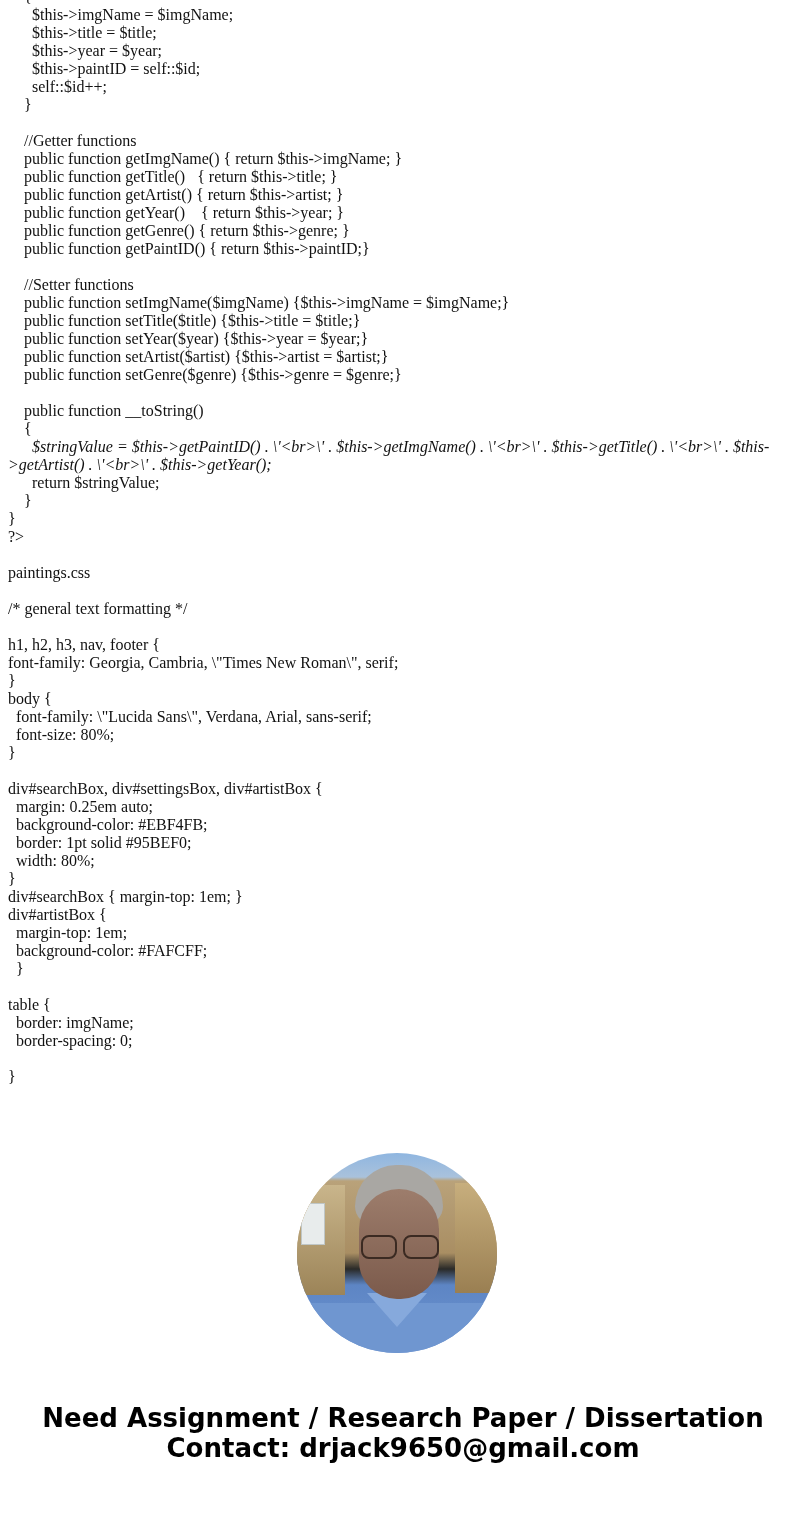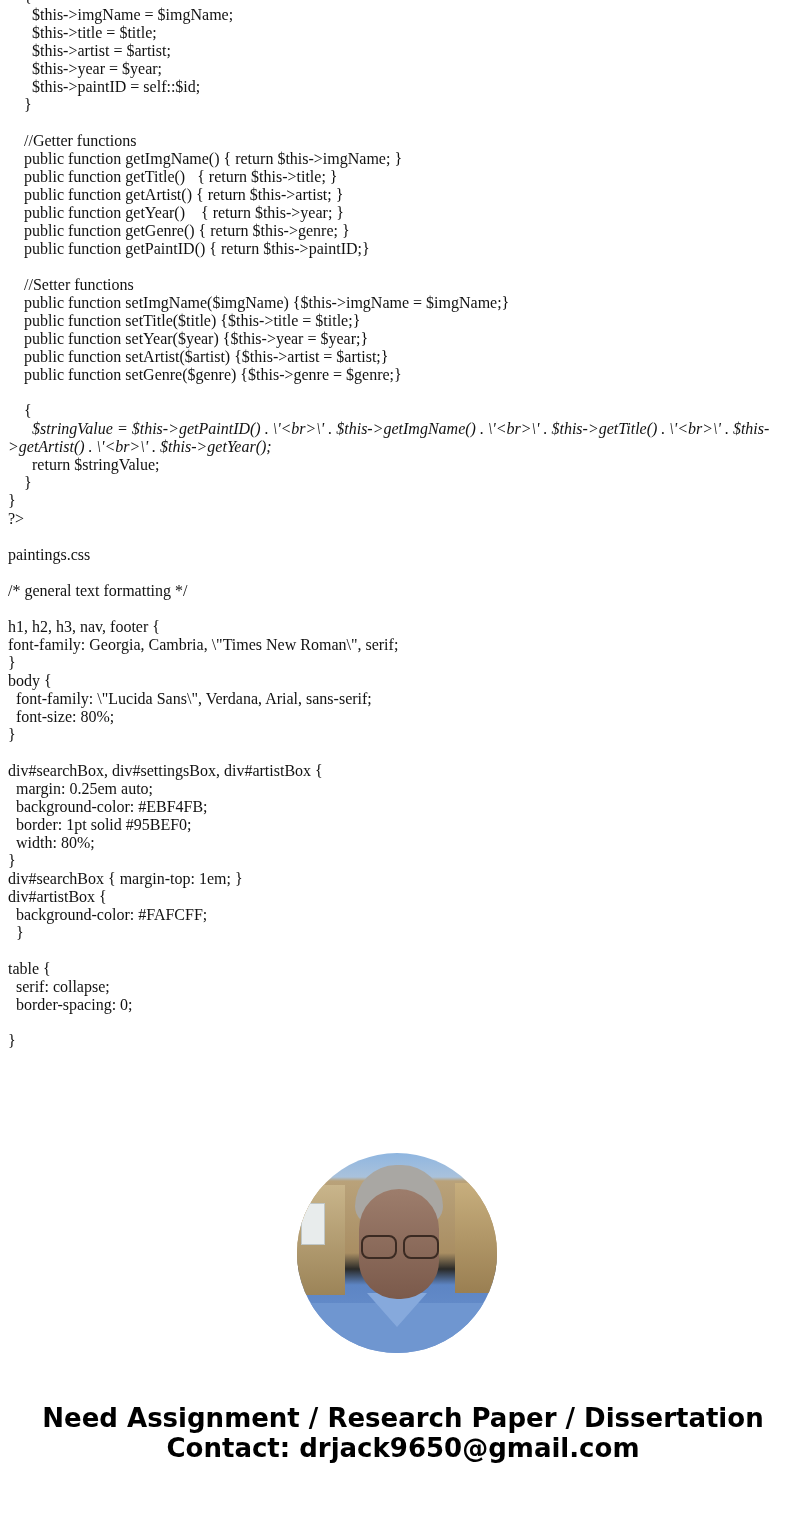--- a/index.html
+++ b/index.html
@@ -105,23 +105,23 @@
 </style>
 </head>
 <body>
 
 <div class="doc">
 
   <div>
     <span class="line i1">{</span>
     <span class="line i1">  $this-&gt;imgName = $imgName;</span>
     <span class="line i1">  $this-&gt;title = $title;</span>
-    <span class="line i1">  $this-&gt;artist = $artist;</span>
     <span class="line i1">  $this-&gt;year = $year;</span>
     <span class="line i1">  $this-&gt;paintID = self::$id;</span>
+    <span class="line i1">  self::$id++;</span>
     <span class="line i1">}</span>
   </div>
   <span class="blank"></span>
 
   <div>
     <span class="line i1">//Getter functions</span>
     <span class="line i1">public function getImgName() { return $this-&gt;imgName; }</span>
     <span class="line i1">public function getTitle()   { return $this-&gt;title; }</span>
     <span class="line i1">public function getArtist() { return $this-&gt;artist; }</span>
     <span class="line i1">public function getYear()    { return $this-&gt;year; }</span>
@@ -134,20 +134,21 @@
     <span class="line i1">//Setter functions</span>
     <span class="line i1">public function setImgName($imgName) {$this-&gt;imgName = $imgName;}</span>
     <span class="line i1">public function setTitle($title) {$this-&gt;title = $title;}</span>
     <span class="line i1">public function setYear($year) {$this-&gt;year = $year;}</span>
     <span class="line i1">public function setArtist($artist) {$this-&gt;artist = $artist;}</span>
     <span class="line i1">public function setGenre($genre) {$this-&gt;genre = $genre;}</span>
   </div>
   <span class="blank"></span>
 
   <div>
+    <span class="line i1">public function __toString()</span>
     <span class="line i1">{</span>
     <span class="line wrap i1" style="padding-left:0; text-indent:16px;font-style:italic;">  $stringValue = $this-&gt;getPaintID() . \'&lt;br&gt;\' . $this-&gt;getImgName() . \'&lt;br&gt;\' . $this-&gt;getTitle() . \'&lt;br&gt;\' . $this-&gt;getArtist() . \'&lt;br&gt;\' . $this-&gt;getYear();</span>
     <span class="line i2">return $stringValue;</span>
     <span class="line i1">}</span>
     <span class="line">}</span>
     <span class="line">?&gt;</span>
   </div>
   <span class="blank"></span>
 
   <div>
@@ -164,25 +165,26 @@
     <span class="line">}</span>
     <span class="line"></span>
     <span class="line">div#searchBox, div#settingsBox, div#artistBox {</span>
     <span class="line">  margin: 0.25em auto;</span>
     <span class="line">  background-color: #EBF4FB;</span>
     <span class="line">  border: 1pt solid #95BEF0;</span>
     <span class="line">  width: 80%;</span>
     <span class="line">}</span>
     <span class="line">div#searchBox { margin-top: 1em; }</span>
     <span class="line">div#artistBox {</span>
+    <span class="line">  margin-top: 1em;</span>
     <span class="line">  background-color: #FAFCFF;</span>
     <span class="line">  }</span>
     <span class="line"></span>
     <span class="line">table {</span>
-    <span class="line">  serif: collapse;</span>
+    <span class="line">  border: imgName;</span>
     <span class="line">  border-spacing: 0;</span>
     <span class="line"></span>
     <span class="line">}</span>
   </div>
 </div>
 
 <div class="avatar">
   <div class="wall-left"></div>
   <div class="switch"></div>
   <div class="wall-right"></div>

